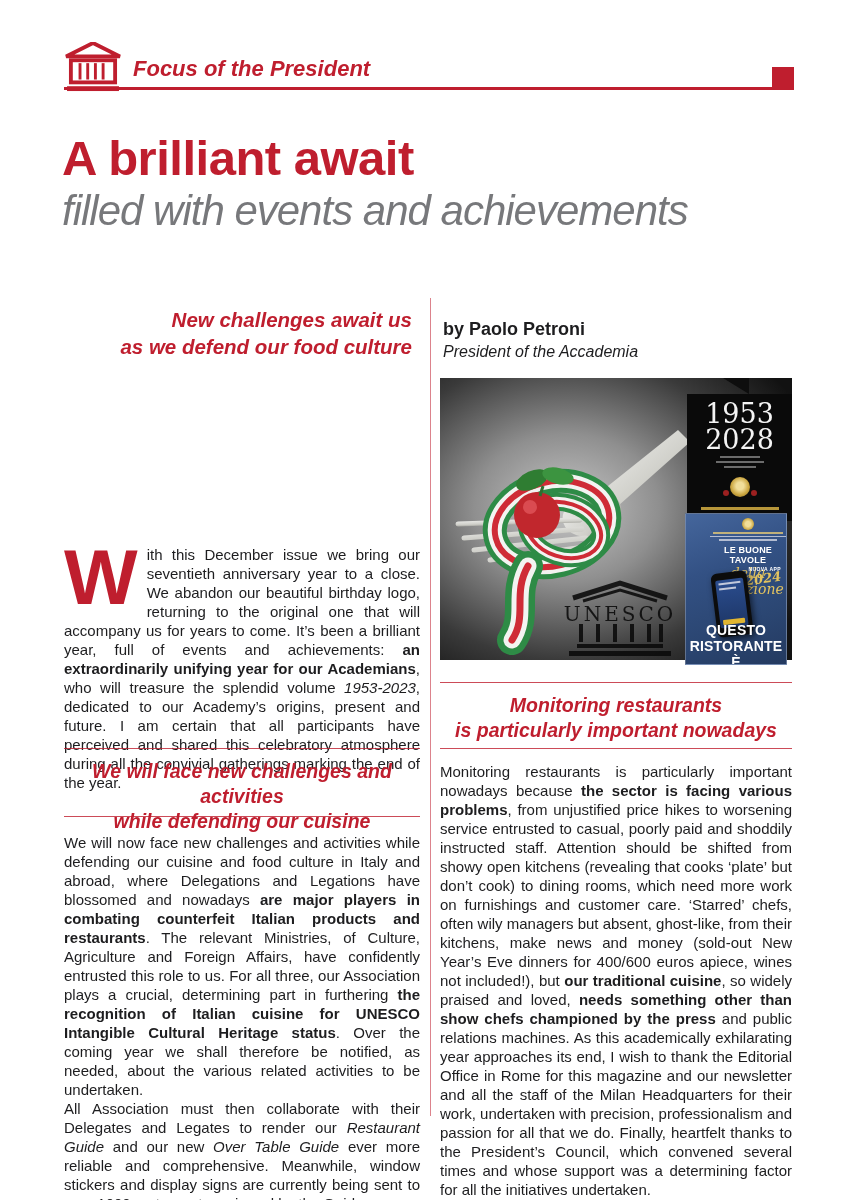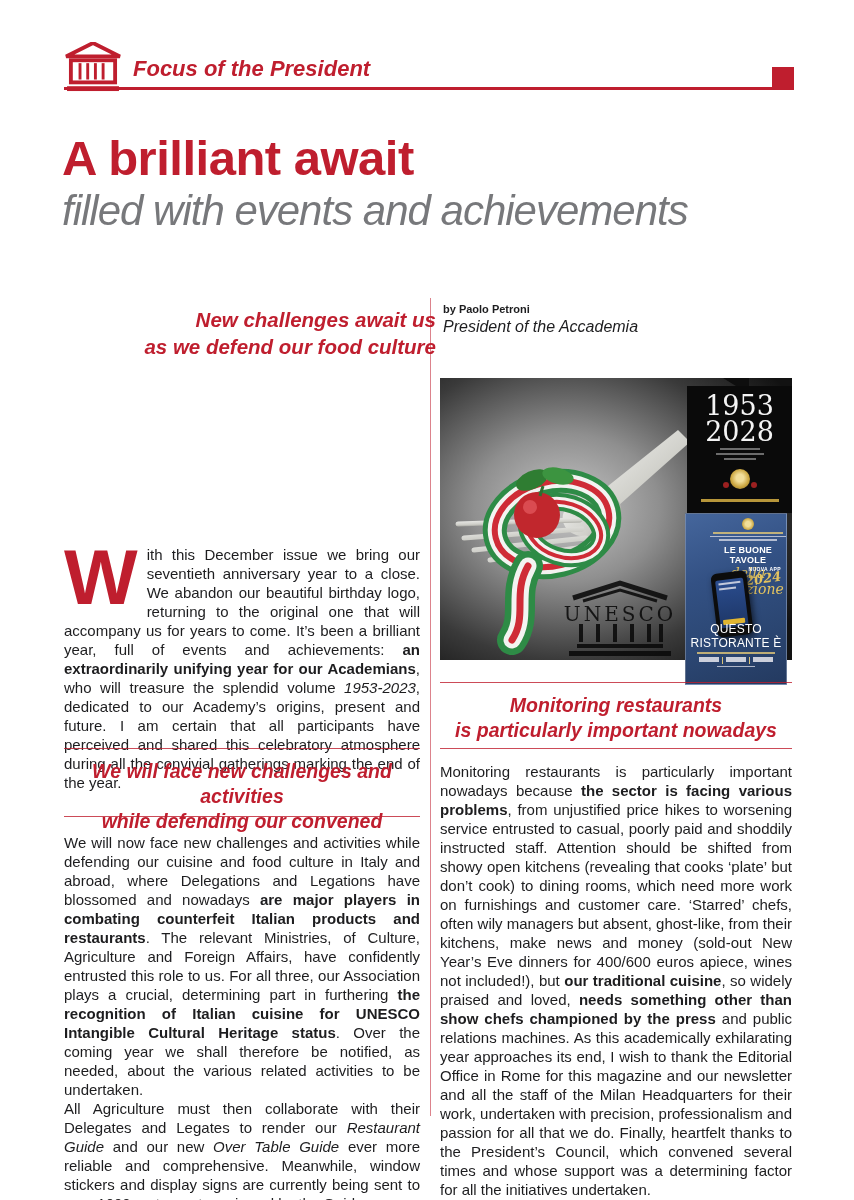--- a/index.html
+++ b/index.html
@@ -25,25 +25,25 @@
   
   .col-divider{left:430px;top:298px;width:1px;height:818px;background:var(--accent);opacity:.55;}
   .rule{height:1px;background:var(--accent);opacity:.8;}
   .subhead{
     color:var(--accent);font-style:italic;font-weight:bold;font-size:19.5px;
     text-align:center;line-height:1.28;
   }
 
   
   .pull-quote{
-    left:116px;top:306px;width:320px;text-align:right;color:var(--accent);
+    left:92px;top:306px;width:320px;text-align:right;color:var(--accent);
     font-style:italic;font-weight:bold;font-size:20.5px;line-height:1.33;
   }
   .byline{left:443px;top:303px;}
-  .byline .author{font-weight:bold;font-size:11px;}
+  .byline .author{font-weight:bold;font-size:18px;margin-top:16px;}
   .byline .role{font-style:italic;font-size:16px;margin-top:3px;}
 
   
   .body-text{font-size:15px;line-height:19px;text-align:justify;}
   .body-text p{margin:0;}
   .b{font-weight:bold;}
   .i{font-style:italic;}
   .dropcap{
     float:left;font-weight:bold;color:var(--accent);
     font-size:78px;line-height:0.76;margin:3px 9px 0 0;
@@ -58,32 +58,32 @@
   #rrule2{left:440px;top:748px;width:352px;}
   #rpara {left:440px;top:762px;width:352px;}
 
   
   .photo{left:440px;top:378px;width:352px;height:282px;background:#222;}
   .photo svg.photo-bg{position:absolute;left:0;top:0;}
   .wedge{position:absolute;left:283px;top:0;width:0;height:0;
          border-top:16px solid #0e0e0e;border-left:26px solid transparent;}
 
   .book-panel{
-    position:absolute;left:247px;top:8px;width:105px;height:127px;background:#0a0a0a;
+    position:absolute;left:247px;top:16px;width:105px;height:127px;background:#0a0a0a;
     text-align:center;color:#f4f4f4;
   }
   .book-years{font-family:"DejaVu Serif",serif;font-size:27px;line-height:26px;margin-top:7px;}
   .micro{background:#8d8d8d;height:2px;margin:3px auto 0;opacity:.75;}
   .emblem{display:block;width:20px;height:20px;margin:9px auto 0;border-radius:50%;
           background:radial-gradient(circle at 50% 45%, #f1de9a 0 25%, #caa53f 60%, #7c6420 100%);
           box-shadow:-14px 6px 0 -7px #9c2020, 14px 6px 0 -7px #9c2020;}
   .book-org{width:78px;height:3px;background:#caa53f;margin:10px auto 0;opacity:.9;}
 
   .sticker{
-    position:absolute;left:245px;top:135px;width:102px;height:172px;
+    position:absolute;left:245px;top:135px;width:102px;height:152px;
     background:linear-gradient(160deg,#45669c 0%,#335184 35%,#2b4672 70%,#243a60 100%);
     border:1px solid rgba(255,255,255,.28);box-sizing:border-box;
     text-align:center;color:#fff;overflow:hidden;padding-left:24px;
   }
   .st-emblem{display:block;width:12px;height:12px;border-radius:50%;margin:4px auto 2px;
              background:radial-gradient(circle,#f1de9a 0 30%,#caa53f 70%,#8a6f24 100%);}
   .st-micro{height:1.5px;background:#d8c178;margin:2px auto 0;opacity:.85;}
   .st-micro.w{background:#e8e8ef;opacity:.7;}
   .st-title{font-size:9px;font-weight:bold;letter-spacing:.2px;margin-top:4px;}
   .st-sub{font-family:"DejaVu Serif",serif;font-style:italic;font-size:14px;color:#e3c35f;margin-top:0;}
@@ -91,21 +91,21 @@
   .st-app-label{font-size:5px;font-weight:bold;letter-spacing:.4px;}
   .st-app-year{font-family:"DejaVu Serif",serif;font-style:italic;font-weight:bold;
                font-size:13px;color:#e3c35f;transform:rotate(-8deg);display:block;margin-top:-1px;}
   .phone{position:absolute;left:28px;top:58px;width:36px;height:64px;background:#0c0c0c;
          border-radius:6px;transform:rotate(-7deg);box-shadow:2px 3px 6px rgba(0,0,0,.6);}
   .phone-screen{position:absolute;left:4px;top:7px;right:4px;bottom:9px;border-radius:2px;
                 background:linear-gradient(#2b4d8f,#1d3666);}
   .ps-bar{height:2px;background:#e8e8ef;opacity:.8;margin:3px 3px 0;}
   .ps-yellow{position:absolute;left:3px;right:3px;bottom:3px;height:5px;background:#e0b531;border-radius:1px;}
   .st-footer{position:absolute;left:0;right:0;top:108px;}
-  .st-footer-title{font-size:12px;font-weight:normal;letter-spacing:.2px;}
+  .st-footer-title{font-size:14px;font-weight:bold;letter-spacing:.2px;}
   .st-tags{display:flex;justify-content:center;gap:3px;margin-top:3px;}
   .st-tag{width:20px;height:5px;background:#e8e8ef;opacity:.85;}
   .st-tag-sep{width:1px;height:7px;background:#d8c178;}
 
   .unesco{position:absolute;left:115px;top:202px;opacity:.88;}
 </style>
 </head>
 <body>
 
 <div class="page">
@@ -256,27 +256,27 @@
     </div>
   </div>
 
   <div id="lpara1" class="abs body-text">
     <p><span class="dropcap">W</span><span><span>ith this December issue we bring our seventieth anniversary year to a close. We abandon our beautiful birthday logo, returning to the original one that will accompany us for years to come. It’s been a brilliant year, full of events and achievements: </span><span class="b">an extraordinarily unifying year for our Academians</span><span>, who will treasure the splendid volume </span><span class="i">1953-2023</span><span>, dedicated to our Academy’s origins, present and future. I am certain that all participants have perceived and shared this celebratory atmosphere during all the convivial gatherings marking the end of the year.</span></span></p>
   </div>
 
   <div id="lrule1" class="abs rule"></div>
   <div id="lsub" class="abs subhead">
     <div>We will face new challenges and activities</div>
-    <div>while defending our convened</div>
+    <div>while defending our cuisine</div>
   </div>
   <div id="lrule2" class="abs rule"></div>
 
   <div id="lpara2" class="abs body-text">
     <p><span>We will now face new challenges and activities while defending our cuisine and food culture in Italy and abroad, where Delegations and Legations have blossomed and nowadays </span><span class="b">are major players in combating counterfeit Italian products and restaurants</span><span>. The relevant Ministries, of Culture, Agriculture and Foreign Affairs, have confidently entrusted this role to us. For all three, our Association plays a crucial, determining part in furthering </span><span class="b">the recognition of Italian cuisine for UNESCO Intangible Cultural Heritage status</span><span>. Over the coming year we shall therefore be notified, as needed, about the various related activities to be undertaken.</span></p>
-    <p><span>All Agriculture must then collaborate with their Delegates and Legates to render our </span><span class="i">Restaurant Guide</span><span> and our new </span><span class="i">Over Table Guide</span><span> ever more reliable and comprehensive. Meanwhile, window stickers and display signs are currently being sent to over 1000 restaurants reviewed by the Guide.</span></p>
+    <p><span>All Association must then collaborate with their Delegates and Legates to render our </span><span class="i">Restaurant Guide</span><span> and our new </span><span class="i">Over Table Guide</span><span> ever more reliable and comprehensive. Meanwhile, window stickers and display signs are currently being sent to over 1000 restaurants reviewed by the Guide.</span></p>
   </div>
 
   <div id="rrule1" class="abs rule"></div>
   <div id="rsub" class="abs subhead">
     <div>Monitoring restaurants</div>
     <div>is particularly important nowadays</div>
   </div>
   <div id="rrule2" class="abs rule"></div>
 
   <div id="rpara" class="abs body-text">

